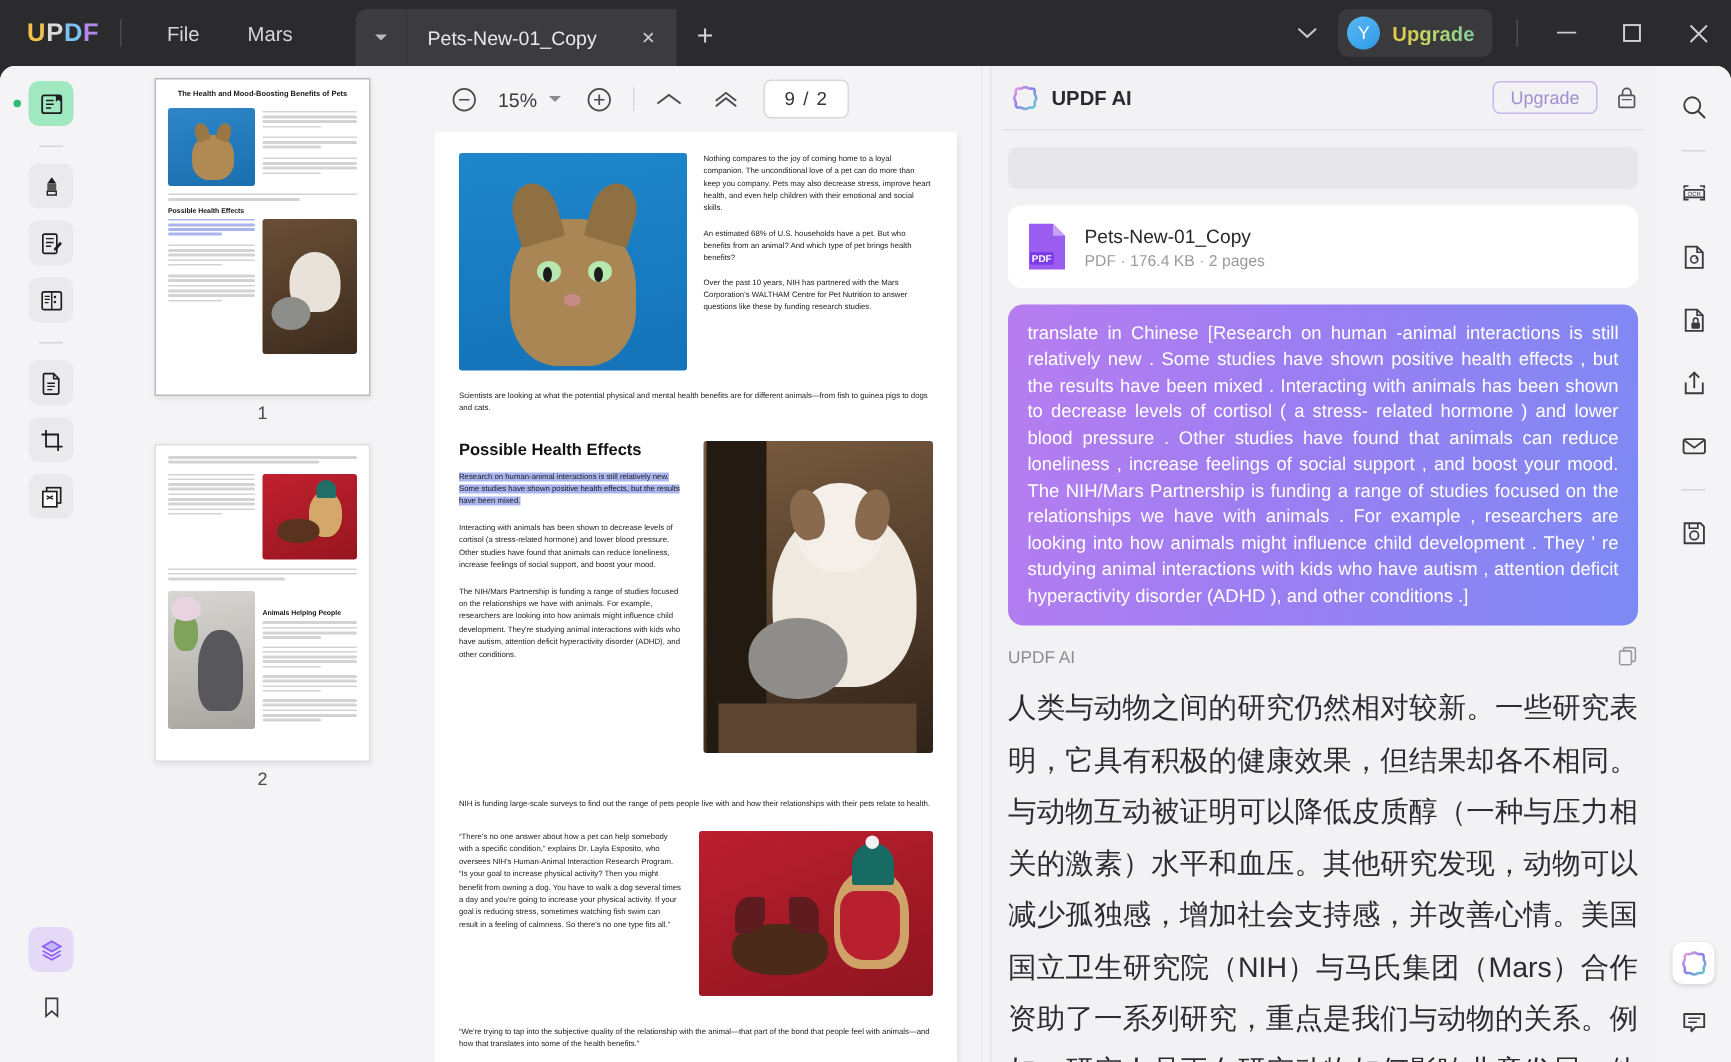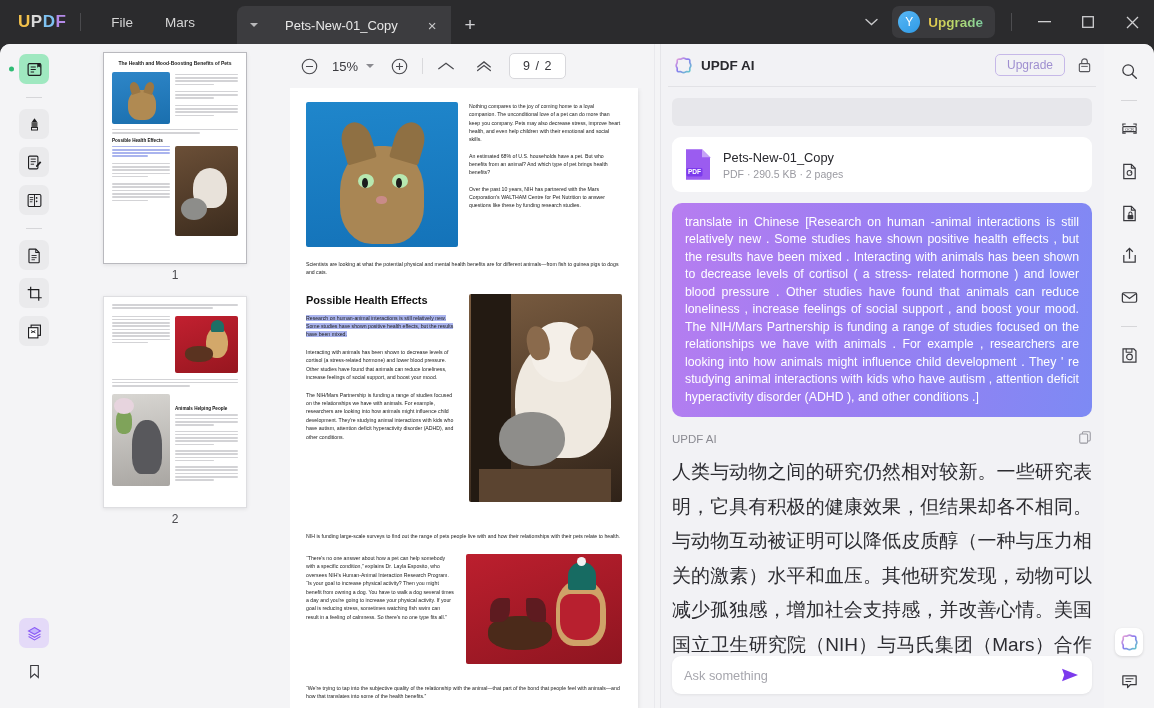--- a/index.html
+++ b/index.html
@@ -585,46 +585,38 @@
           <div class="pdficon">
             <svg width="28" height="33" viewBox="0 0 28 33">
               <path d="M2 1.2h16l8 8v22.5H2z" fill="#9b5cf0"></path>
               <path d="M18 1.2v8h8z" fill="#c6a3f7"></path>
               <rect x="2.5" y="20" width="16" height="8.5" rx="1.4" fill="#7c3aed"></rect>
               <text x="10.5" y="26.4" font-size="6.6" fill="#fff" text-anchor="middle" font-family="Liberation Sans, sans-serif" font-weight="bold">PDF</text>
             </svg>
           </div>
           <div>
             <div class="fc-name">Pets-New-01_Copy</div>
-            <div class="fc-meta">PDF · 290.5 KB · 2 pages</div>
+            <div class="fc-meta">PDF · 176.4 KB · 2 pages</div>
           </div>
         </div>
 
         <div class="bubble">translate in Chinese [Research on human -animal interactions is still relatively new . Some studies have shown positive health effects , but the results have been mixed . Interacting with animals has been shown to decrease levels of cortisol ( a stress- related hormone ) and lower blood pressure . Other studies have found that animals can reduce loneliness , increase feelings of social support , and boost your mood. The NIH/Mars Partnership is funding a range of studies focused on the relationships we have with animals . For example , researchers are looking into how animals might influence child development . They ' re studying animal interactions with kids who have autism , attention deficit hyperactivity disorder (ADHD ), and other conditions .]</div>
 
         <div class="ai-reply-label">
           <span>UPDF AI</span>
           <div class="copy-ico">
             <svg width="14" height="14" viewBox="0 0 16 16">
                 <rect x="5" y="2" width="9" height="10.5" rx="1.3" stroke="#9a9aa1" stroke-width="1.2" fill="none"></rect>
                 <rect x="2" y="4.5" width="9" height="10.5" rx="1.3" stroke="#9a9aa1" stroke-width="1.2" fill="#f2f2f5"></rect>
               </svg>
           </div>
         </div>
         <div class="reply">人类与动物之间的研究仍然相对较新。一些研究表明，它具有积极的健康效果，但结果却各不相同。与动物互动被证明可以降低皮质醇（一种与压力相关的激素）水平和血压。其他研究发现，动物可以减少孤独感，增加社会支持感，并改善心情。美国国立卫生研究院（NIH）与马氏集团（Mars）合作资助了一系列研究，重点是我们与动物的关系。例如，研究人员正在研究动物如何影响儿童发展，他们正在研究患有自闭症、注意力不足多动症（ADHD）等疾病的儿童与动物的互动。</div>
       </div>
 
-      <div class="askbar">
-        <input type="text" placeholder="Ask something" style="">
-        <div class="send">
-          <svg width="20" height="16" viewBox="0 0 22 18">
-              <path d="M2 2 L20 9 L2 16 L4.5 9Z" fill="#7c3aed"></path>
-            </svg>
-        </div>
-      </div>
     </div>
     <div class="panel-div"></div>
 
     <div class="rrail">
       <div class="rrail-btn">
         <svg width="19" height="19" viewBox="0 0 20 20">
             <circle cx="8.6" cy="8.6" r="5.6" stroke="#3a3a3f" stroke-width="1.3" fill="none"></circle>
             <path d="M12.8 12.8 L17.2 17.2" stroke="#3a3a3f" stroke-width="1.4" stroke-linecap="round"></path>
           </svg>
       </div>

